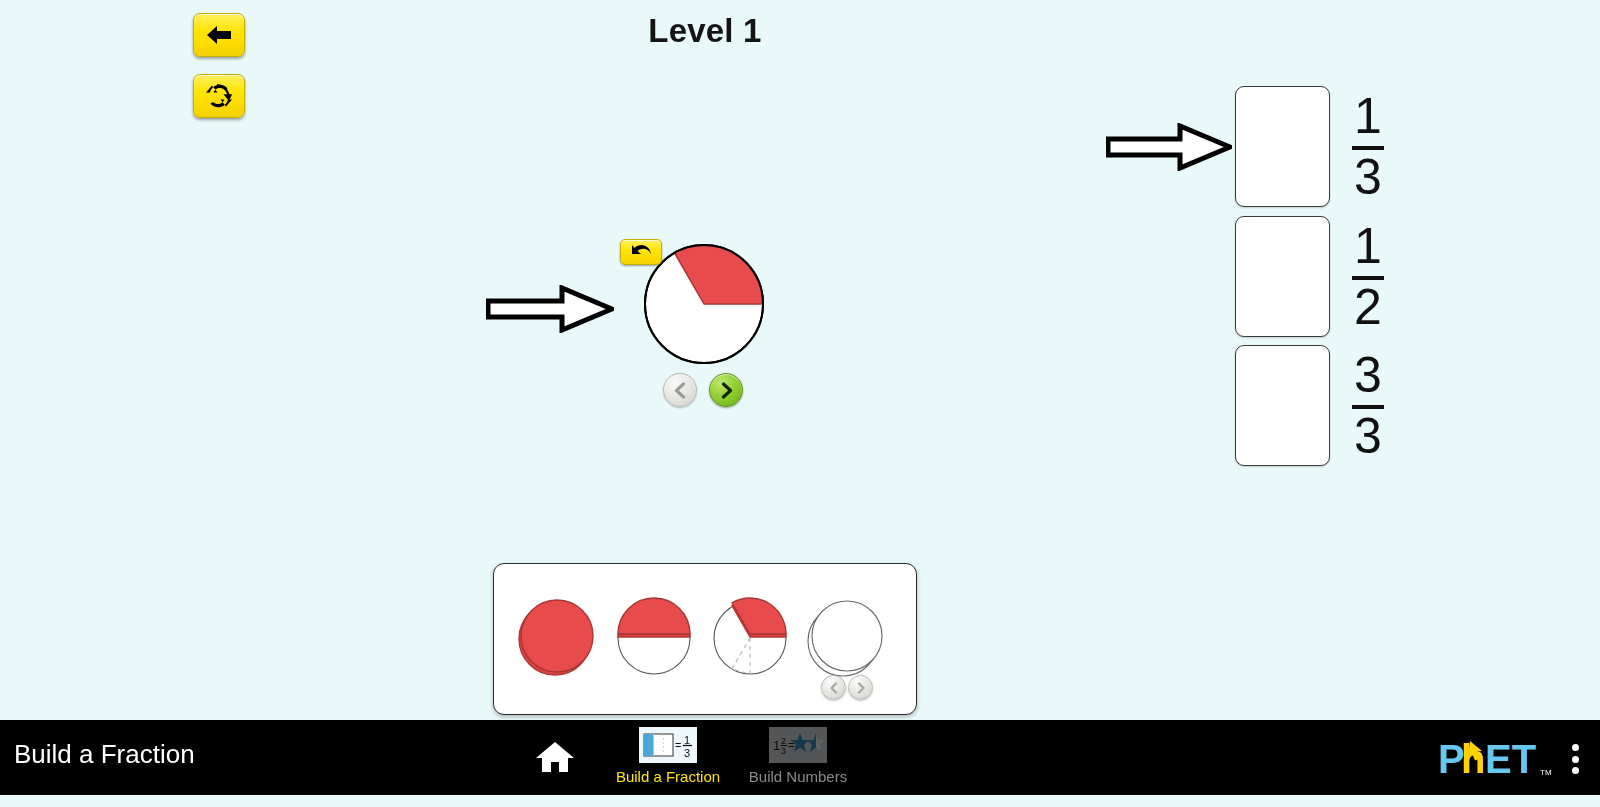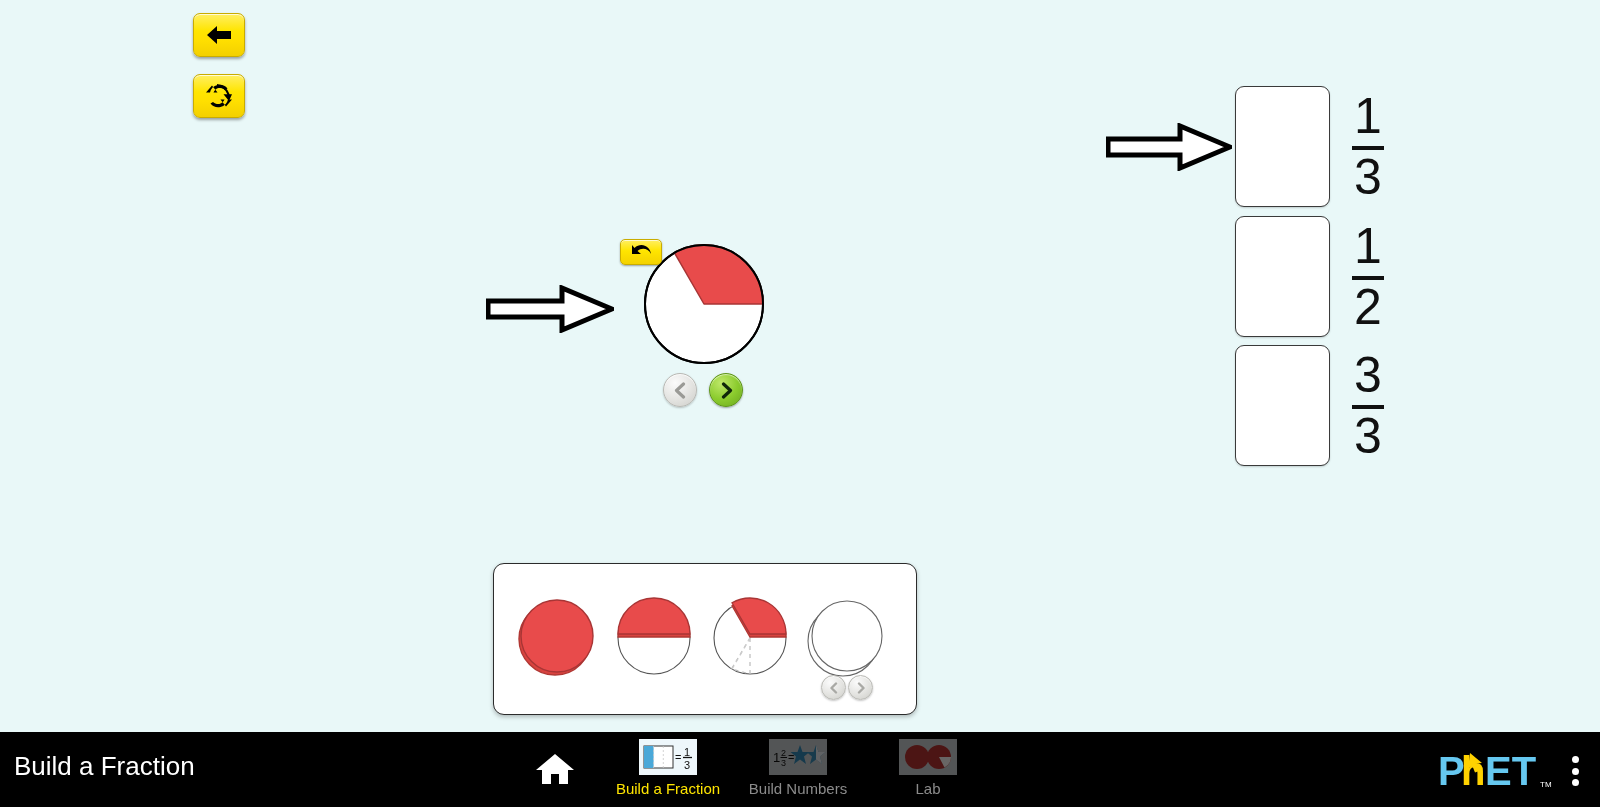--- a/index.html
+++ b/index.html
@@ -160,21 +160,21 @@
   }
   #tool-0 { left: 23px; }
   #tool-1 { left: 120px; }
   #tool-2 { left: 216px; }
   #tool-3 { left: 312px; }
 
   
   #navbar {
     position: absolute;
     left: 0;
-    bottom: 0;
+    bottom: 12px;
     width: 1600px;
     height: 75px;
     background: #000000;
   }
   #nav-title {
     position: absolute;
     left: 14px;
     top: 19px;
     color: #ffffff;
     font-size: 26px;
@@ -250,20 +250,21 @@
     height: 7px;
     border-radius: 50%;
     background: #ffffff;
   }
 </style>
 </head>
 <body>
 
 <div id="stage">
 
+  <div id="level-title">Level 1</div>
 
   <div id="btn-back" class="yellow-btn">
     <svg width="30" height="24" viewBox="0 0 30 24">
       <path d="M13 3 L3 12 L13 21 L13 16 L27 16 L27 8 L13 8 Z" fill="#000"></path>
     </svg>
   </div>
 
   <div id="btn-reset" class="yellow-btn">
     <svg width="30" height="28" viewBox="0 0 30 28">
       <path d="M15 3 A11 11 0 0 1 25.3 10.3 L21.5 10.3 L27 17 L30 10.3 L27.6 10.3 A14 14 0 0 0 15 0 Z" fill="#000" transform="translate(-2,2)"></path>
@@ -419,31 +420,20 @@
             <text x="12" y="27" font-family="Liberation Sans, sans-serif" font-size="9" fill="#111">3</text>
             <text x="19" y="22" font-family="Liberation Sans, sans-serif" font-size="11" fill="#111">=</text>
             <path d="M31 6 L33.5 13 L40.5 13 L35 17.5 L37 25 L31 20.5 L25 25 L27 17.5 L21.5 13 L28.5 13 Z" fill="#2f7fa8"></path>
             <path d="M47 6 L49.5 13 L56.5 13 L51 17.5 L53 25 L47 20.5 L41 25 L43 17.5 L37.5 13 L44.5 13 Z" fill="#2f7fa8" opacity="0.95"></path>
             <path d="M47 6 L49.5 13 L56.5 13 L51 17.5 L53 25 L47 20.5 Z" fill="#d6dadd"></path>
           </svg>
         </div>
         <div class="nav-label">Build Numbers</div>
       </div>
 
-      <div class="nav-item dim">
-        <div class="nav-thumb">
-          <svg width="58" height="36" viewBox="0 0 58 36">
-            <rect x="0" y="0" width="58" height="36" fill="#b9bdbf"></rect>
-            <circle cx="18" cy="18" r="12" fill="#a8302e"></circle>
-            <circle cx="40" cy="18" r="12" fill="#a8302e"></circle>
-            <path d="M40 18 L52 18 A12 12 0 0 1 45.5 28.5 Z" fill="#e7e2e0"></path>
-          </svg>
-        </div>
-        <div class="nav-label">Lab</div>
-      </div>
     </div>
 
     <div id="phet-logo">
       <svg width="118" height="44" viewBox="0 0 118 44">
         <text x="0" y="35" font-family="Liberation Sans, sans-serif" font-size="40" font-weight="bold" fill="#66c8f0">P</text>
         <text x="23" y="35" font-family="Liberation Sans, sans-serif" font-size="40" font-weight="bold" fill="#ffd200">h</text>
         <text x="47" y="35" font-family="Liberation Sans, sans-serif" font-size="40" font-weight="bold" fill="#66c8f0">ET</text>
         <path d="M32 3 L44 13 L37.5 13.5 L41 21 L37 22.5 L34 15 L30 19 Z" fill="#ffd200"></path>
         <text x="102" y="37" font-family="Liberation Sans, sans-serif" font-size="8" fill="#ffffff">TM</text>
       </svg>

